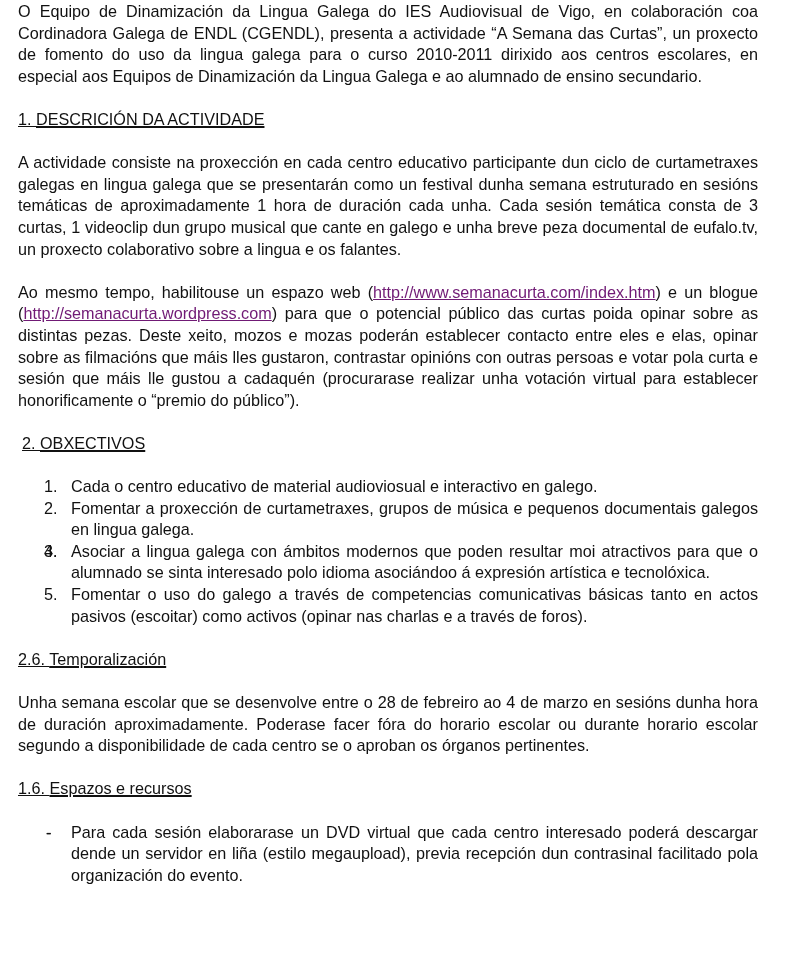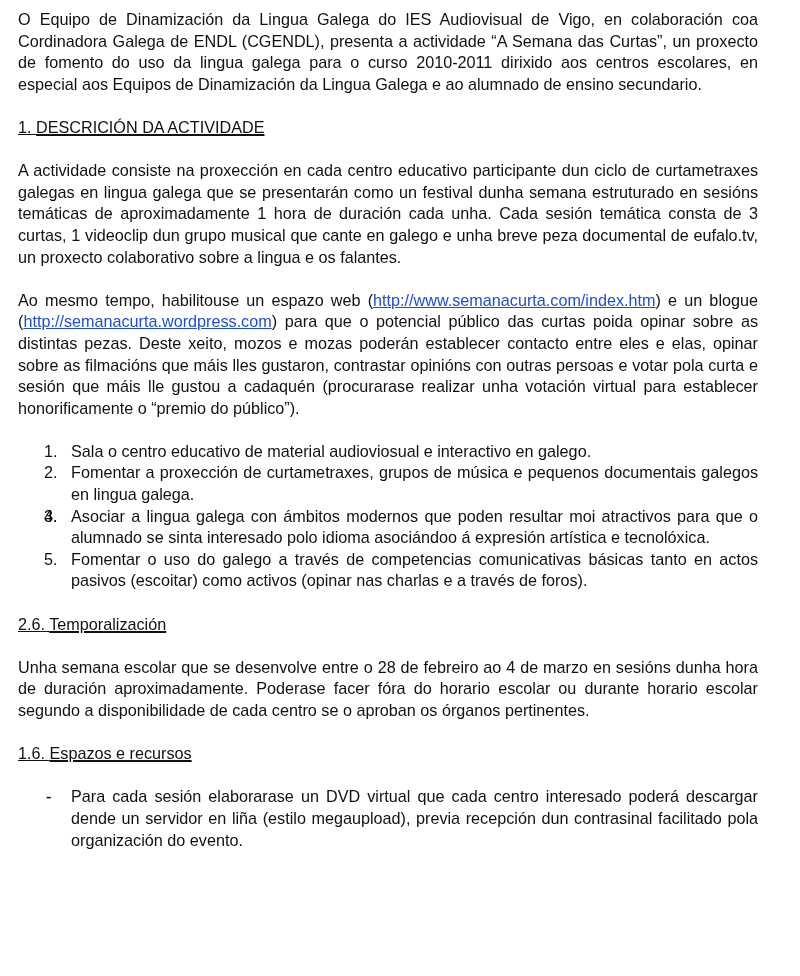--- a/index.html
+++ b/index.html
@@ -7,29 +7,29 @@
       width: 800px;
       height: 976px;
       overflow: hidden;
       font-family: "Liberation Sans", sans-serif;
       font-size: 16.2px;
       line-height: 21.6px;
       color: #111111;
     }
     .page {
       position: relative;
-      padding: 9px 42px 0 18px;
+      padding: 1px 42px 0 18px;
       width: 740px;
     }
     p { margin: 0; text-align: justify; }
     .para { margin-bottom: 21.6px; }
     .heading { margin-bottom: 21.6px; text-decoration: underline; }
     .heading.indent { padding-left: 4px; }
     .u { text-decoration: underline; text-underline-offset: 2px; }
-    a.link { color: #1d4ed8; text-decoration: underline; }
+    a.link { color: #701a75; text-decoration: underline; }
     ol.objectives, ul.resources {
       margin: 0 0 21.6px 0;
       padding: 0;
       list-style: none;
     }
     ol.objectives li, ul.resources li {
       position: relative;
       padding-left: 53px;
       text-align: justify;
     }
@@ -46,23 +46,24 @@
 <div class="page">
 
   <p class="para">O Equipo de Dinamización da Lingua Galega do IES Audiovisual de Vigo, en colaboración coa Cordinadora Galega de ENDL (CGENDL), presenta a actividade “A Semana das Curtas”, un proxecto de fomento do uso da lingua galega para o curso 2010-2011 dirixido aos centros escolares, en especial aos Equipos de Dinamización da Lingua Galega e ao alumnado de ensino secundario.</p>
 
   <p class="heading"><span>1. </span><span class="u">DESCRICIÓN DA ACTIVIDADE</span></p>
 
   <p class="para">A actividade consiste na proxección en cada centro educativo participante dun ciclo de curtametraxes galegas en lingua galega que se presentarán como un festival dunha semana estruturado en sesións temáticas de aproximadamente 1 hora de duración cada unha. Cada sesión temática consta de 3 curtas, 1 videoclip dun grupo musical que cante en galego e unha breve peza documental de eufalo.tv, un proxecto colaborativo sobre a lingua e os falantes.</p>
 
   <p class="para"><span>Ao mesmo tempo, habilitouse un espazo web (</span><a class="link" href="#">http://www.semanacurta.com/index.htm</a><span>) e un blogue (</span><a class="link" href="#">http://semanacurta.wordpress.com</a><span>) para que o potencial público das curtas poida opinar sobre as distintas pezas. Deste xeito, mozos e mozas  poderán establecer contacto entre eles e elas, opinar sobre as filmacións que máis lles gustaron, contrastar opinións con outras persoas e votar pola curta e sesión que máis lle gustou a cadaquén (procurarase realizar unha votación virtual para establecer honorificamente o “premio do público”).</span></p>
 
+  <p class="heading indent"><span>2. </span><span class="u">OBXECTIVOS</span></p>
 
   <ol class="objectives">
-    <li><span class="marker">1.</span><span>Sala o centro educativo de material audioviosual e interactivo en galego.</span></li>
+    <li><span class="marker">1.</span><span>Cada o centro educativo de material audioviosual e interactivo en galego.</span></li>
     <li><span class="marker">2.</span><span>Fomentar a proxección de curtametraxes, grupos de música e pequenos documentais galegos en lingua galega.</span></li>
     <li><span class="marker">3.</span></li>
     <li><span class="marker">4.</span><span>Asociar a lingua galega con ámbitos modernos que poden resultar moi atractivos para que o alumnado se sinta interesado polo idioma asociándoo á expresión artística e tecnolóxica.</span></li>
     <li><span class="marker">5.</span><span>Fomentar o uso do galego a través de competencias comunicativas básicas tanto en actos pasivos (escoitar) como activos (opinar nas charlas e a través de foros).</span></li>
   </ol>
 
 
   <p class="heading"><span>2.6. </span><span class="u">Temporalización</span></p>
 
   <p class="para">Unha semana escolar que se desenvolve entre o 28 de febreiro ao 4 de marzo en sesións dunha hora de duración aproximadamente. Poderase facer fóra do horario escolar ou durante horario escolar segundo a disponibilidade de cada centro se o aproban os órganos pertinentes.</p>

